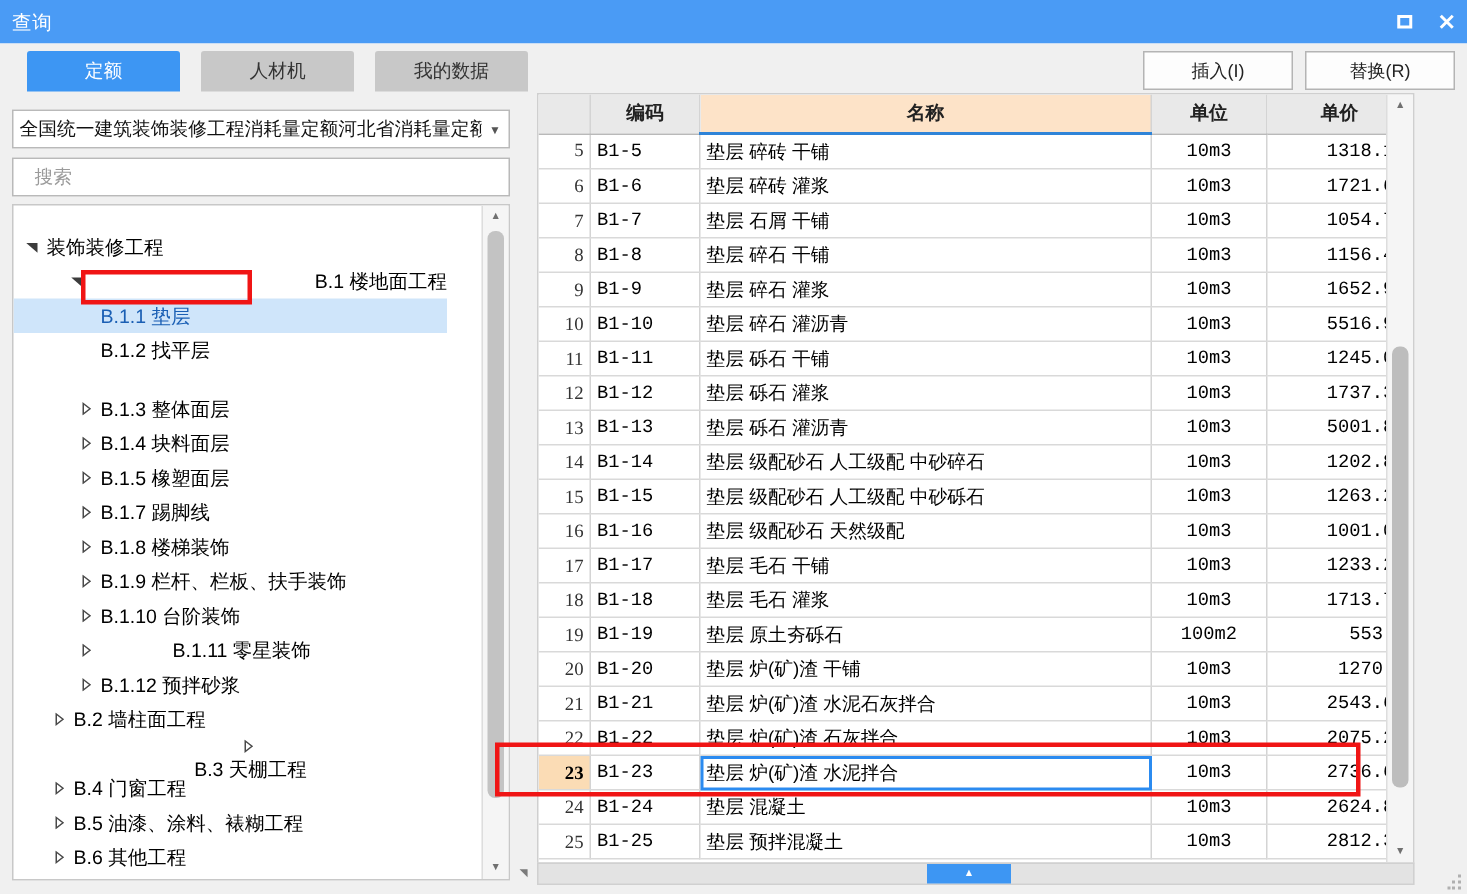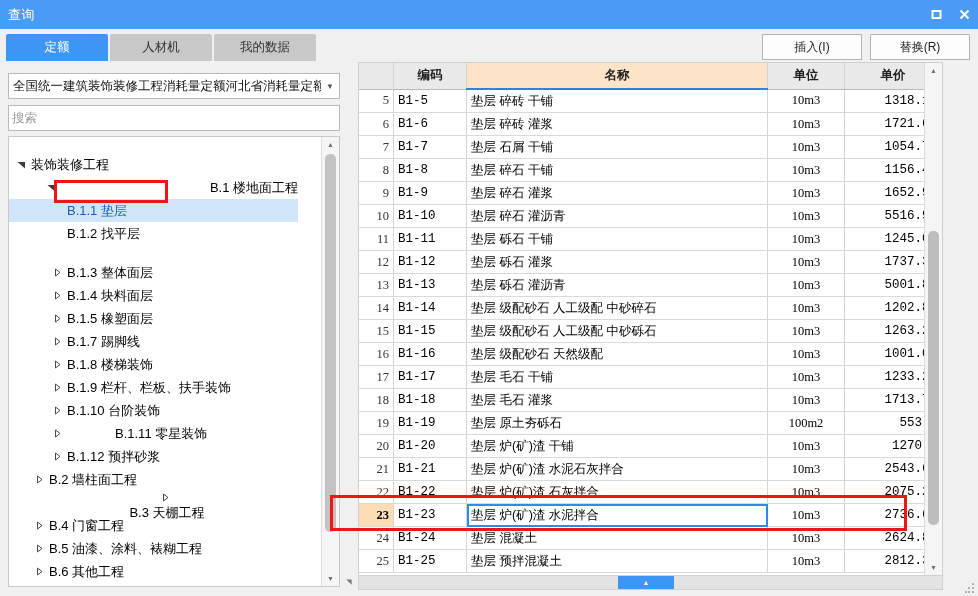--- a/index.html
+++ b/index.html
@@ -62,20 +62,21 @@
     padding: 0 14px;
     display: flex;
     align-items: center;
     justify-content: center;
     font-size: 12.5px;
     background: #c8c8c8;
     color: #333;
     border-top-left-radius: 2px;
     border-top-right-radius: 2px;
     cursor: default;
+    margin-left: 12px;
   }
   .tab.active {
     background: #3d96f3;
     color: #ffffff;
   }
   .action-buttons {
     position: absolute;
     right: 8px; top: 5px;
     display: flex;
     gap: 8px;
@@ -134,21 +135,21 @@
     background: #ffffff;
     border: 1px solid #b9b9b9;
     display: flex;
     align-items: center;
   }
   .searchbox input {
     border: none;
     outline: none;
     width: 100%;
     height: 100%;
-    padding-left: 3px;
+    padding-left: 14px;
     font-size: 12.5px;
     font-family: inherit;
     background: transparent;
     color: #111;
   }
   .searchbox input::placeholder { color: #9a9a9a; }
 
   .tree-wrap {
     position: absolute;
     left: 8px; top: 74px;
@@ -252,21 +253,21 @@
   th.col-name {
     background: #fde3c8 !important;
     border-bottom: 2px solid #2f84d8 !important;
   }
   .c-idx   { width: 26px; text-align: right; color: #333;
              font-family: "Liberation Serif", "DejaVu Serif", serif; font-size: 12px; }
   .c-code  { width: 64px; text-align: left;
              font-family: "Liberation Mono", "DejaVu Sans Mono", monospace; font-size: 11.5px; }
   .c-name  { text-align: left; }
   .c-unit  { width: 68px; text-align: center;
-             font-family: Liberation Serif, serif; font-size: 11.5px; margin-left: 12px; }
+             font-family: Liberation Mono, monospace; font-size: 11.5px; margin-left: 12px; }
   .c-price { width: 88px; text-align: right;
              font-family: "Liberation Mono", "DejaVu Sans Mono", monospace; font-size: 12px;
              padding-right: 8px; }
   tr.selected .c-idx {
     background: #fbdcb5;
     font-weight: bold;
     color: #000;
   }
   td.cell-focus {
     outline: 2px solid #2b8bf0;

